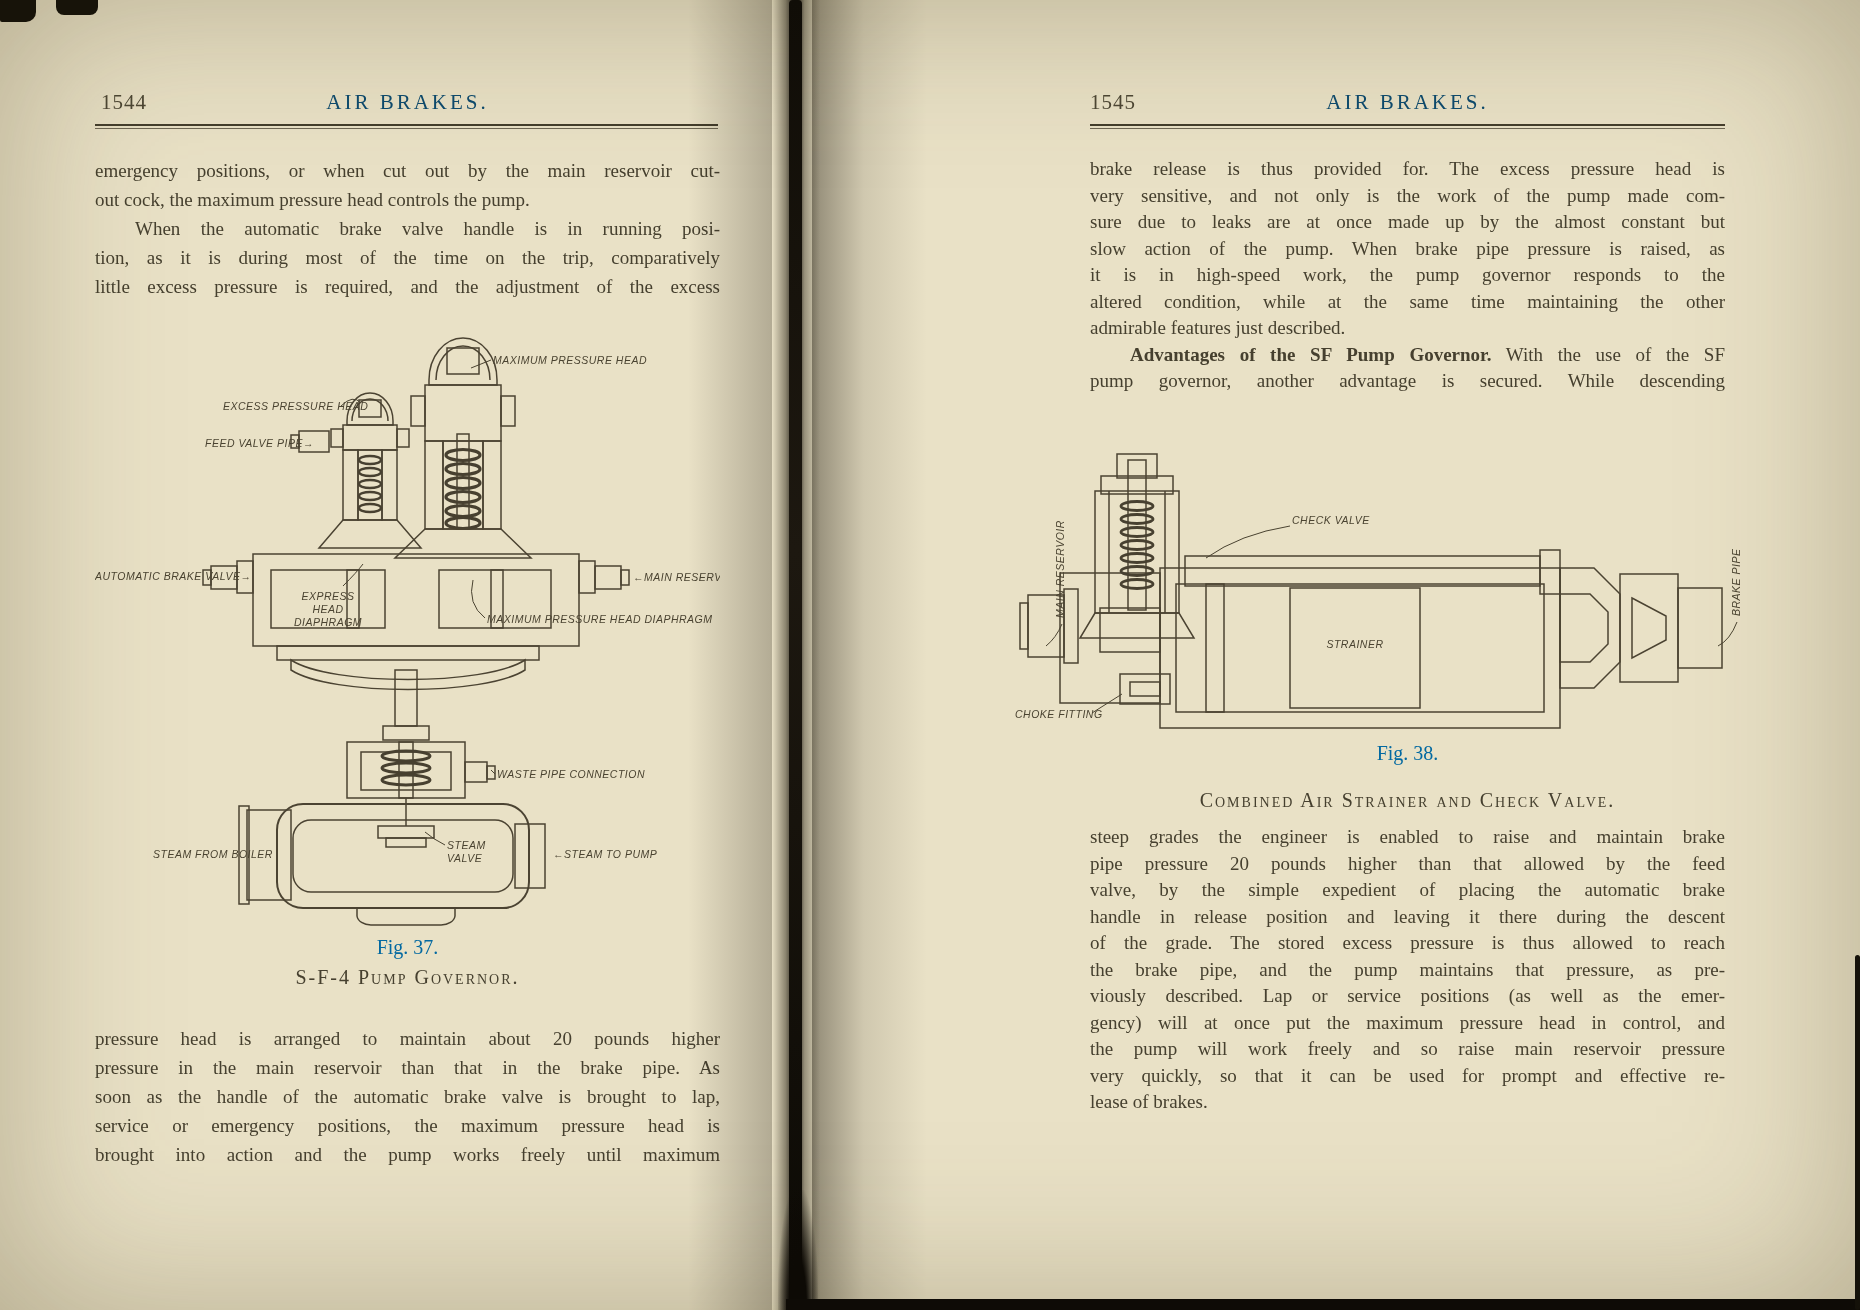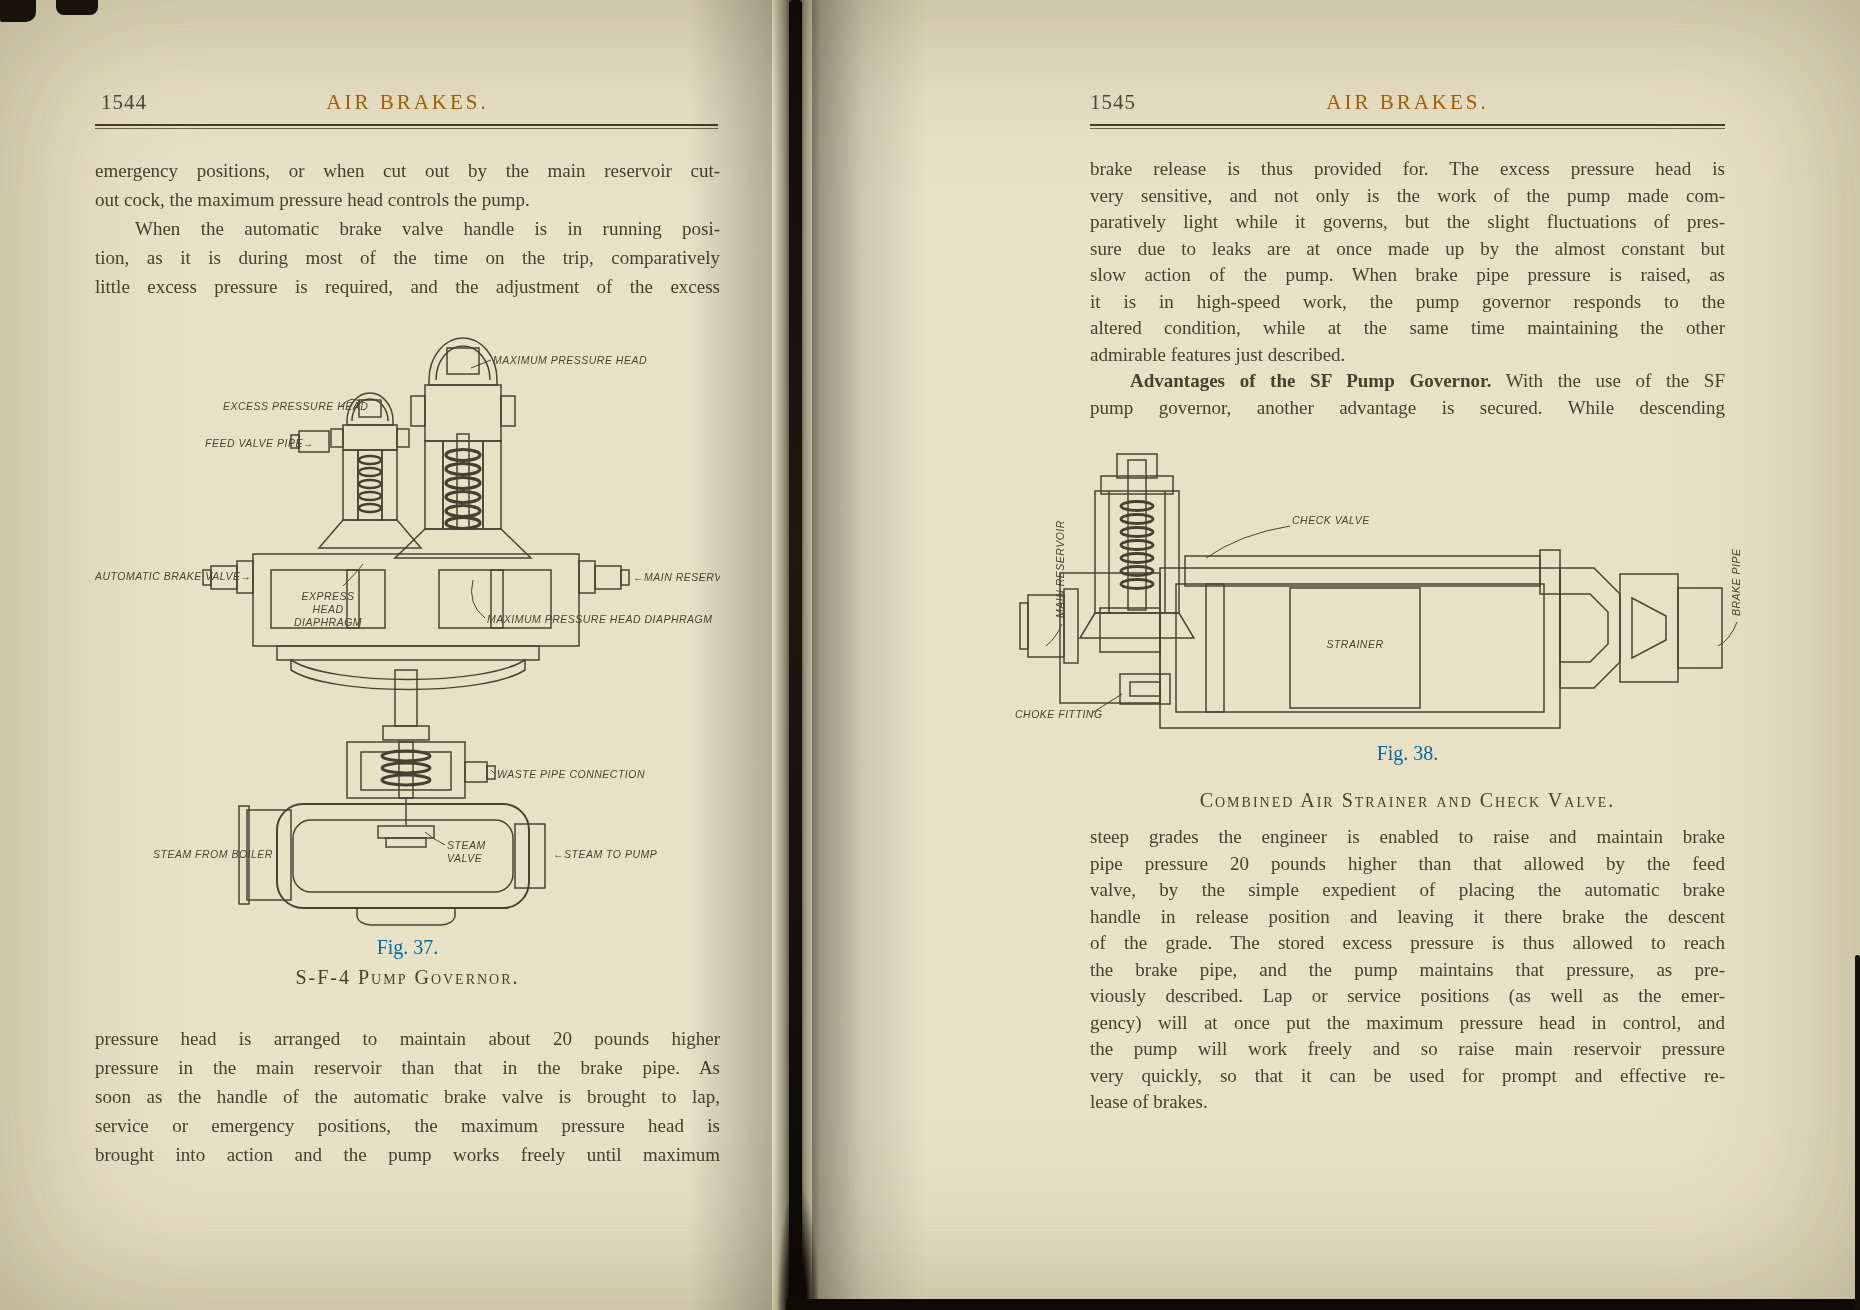--- a/index.html
+++ b/index.html
@@ -18,21 +18,21 @@
   .shadow-right-page{left:812px;top:0;width:115px;height:1310px;z-index:40;pointer-events:none;
     background:linear-gradient(90deg,rgba(25,19,8,.42),rgba(25,19,8,.12) 45%,rgba(25,19,8,0));}
   .shadow-left-page{left:688px;top:0;width:84px;height:1310px;z-index:40;pointer-events:none;
     background:linear-gradient(90deg,rgba(25,19,8,0),rgba(25,19,8,.26));}
   .mark1{left:0;top:0;width:36px;height:22px;background:#171309;border-radius:0 0 10px 2px;}
   .mark2{left:56px;top:0;width:42px;height:15px;background:#171309;border-radius:0 0 8px 8px;}
   .bottomstrip{left:786px;top:1299px;width:1074px;height:11px;background:#0e0b06;}
   .rightstrip{left:1855px;top:955px;width:5px;height:355px;background:#141109;border-radius:3px;}
 
   .abs{position:absolute;}
-  .runhead{font-size:21px;letter-spacing:3px;color:#a16207;}
+  .runhead{font-size:21px;letter-spacing:3px;color:#0c4a6e;}
   .pagenum{font-size:21px;letter-spacing:1px;color:#4c4634;}
   .rule{height:2px;border-top:2px solid #443e2d;border-bottom:1px solid rgba(68,62,45,.75);}
   .flow{font-size:19px;}
   .flow.lh-left{line-height:29px;}
   .flow.lh-right{line-height:26.5px;}
   .tline{text-align:justify;text-align-last:justify;}
   .tline.last{text-align-last:left;}
   .indent .tline:first-child, .tline.lead{text-indent:40px;}
   .tline.lead{text-align:justify;text-align-last:justify;}
   .b{font-weight:bold;}
@@ -207,21 +207,20 @@
 
   <section>
     <div class="abs runhead" style="left:1090px;top:90px;width:635px;text-align:center;">AIR BRAKES.</div>
     <div class="abs pagenum" style="left:1090px;top:90px;width:635px;">1545</div>
     <div class="abs rule" style="left:1090px;top:124px;width:635px;"></div>
 
     <div class="abs flow lh-right" style="left:1090px;top:156px;width:635px;">
       <div class="para">
           <div class="tline">brake release is thus provided for.  The excess pressure head is</div>
           <div class="tline">very sensitive, and not only is the work of the pump made com-</div>
-          <div class="tline">paratively light while it governs, but the slight fluctuations of pres-</div>
           <div class="tline">sure due to leaks are at once made up by the almost constant but</div>
           <div class="tline">slow action of the pump.  When brake pipe pressure is raised, as</div>
           <div class="tline">it is in high-speed work, the pump governor responds to the</div>
           <div class="tline">altered condition, while at the same time maintaining the other</div>
           <div class="tline last">admirable features just described.</div>
         </div>
       <div class="para">
         <div class="tline lead"><span class="b">Advantages of the SF Pump Governor.</span> <span>With the use of the SF</span></div>
         <div>
             <div class="tline">pump governor, another advantage is secured.  While descending</div>
@@ -288,21 +287,21 @@
     </svg>
 
     <div class="abs figcap" style="left:1090px;top:742px;width:635px;">Fig. 38.</div>
     <div class="abs figcap2" style="left:1090px;top:772px;width:635px;margin-top:17px;">Combined Air Strainer and Check Valve.</div>
 
     <div class="abs flow lh-right" style="left:1090px;top:824px;width:635px;">
       <div class="para">
           <div class="tline">steep grades the engineer is enabled to raise and maintain brake</div>
           <div class="tline">pipe pressure 20 pounds higher than that allowed by the feed</div>
           <div class="tline">valve, by the simple expedient of placing the automatic brake</div>
-          <div class="tline">handle in release position and leaving it there brake the descent</div>
+          <div class="tline">handle in release position and leaving it there during the descent</div>
           <div class="tline">of the grade.  The stored excess pressure is thus allowed to reach</div>
           <div class="tline">the brake pipe, and the pump maintains that pressure, as pre-</div>
           <div class="tline">viously described.  Lap or service positions (as well as the emer-</div>
           <div class="tline">gency) will at once put the maximum pressure head in control, and</div>
           <div class="tline">the pump will work freely and so raise main reservoir pressure</div>
           <div class="tline">very quickly, so that it can be used for prompt and effective re-</div>
           <div class="tline last">lease of brakes.</div>
         </div>
     </div>
   </section>

